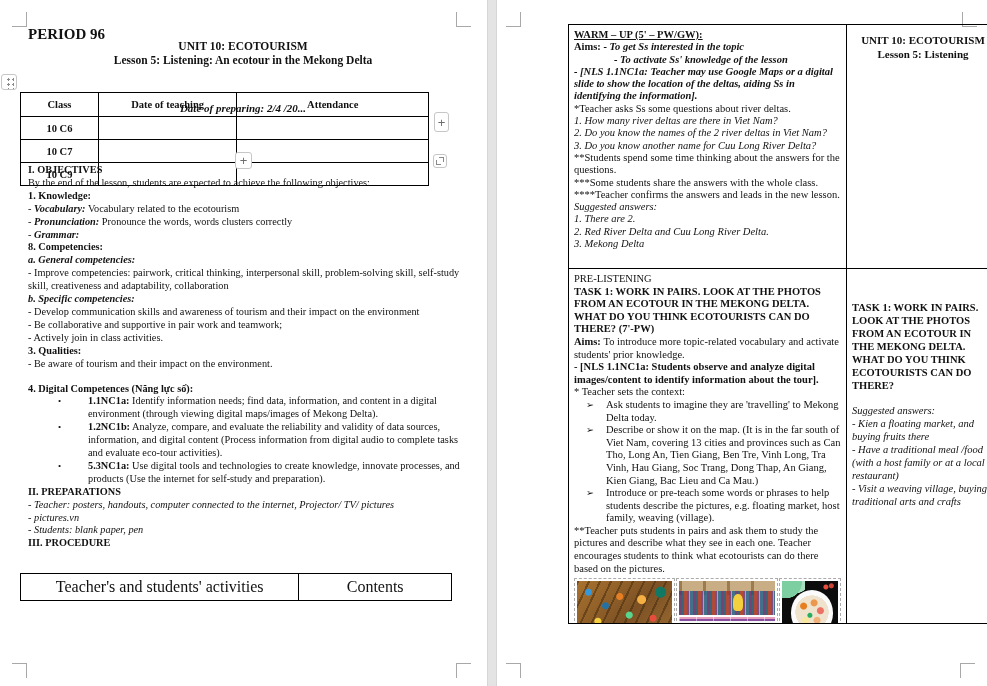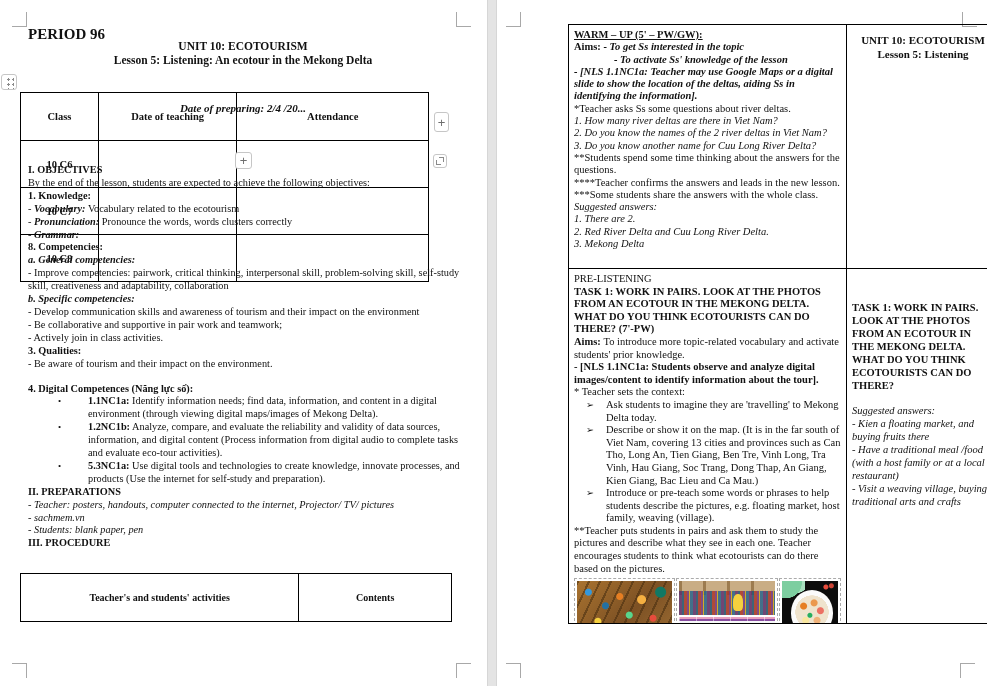--- a/index.html
+++ b/index.html
@@ -24,27 +24,27 @@
   .para.ind1{padding-left:40px;}
   .para.b1{padding-left:60px;}
   .para.b1 .marker{position:absolute;left:30px;top:0;font-size:9px;}
   .para.arrow{padding-left:32px;}
   .para.arrow .marker{position:absolute;left:12px;top:0;font-size:9.5px;}
   
   #lp-period{position:absolute;left:28px;top:26px;font-weight:bold;font-size:15px;}
   #lp-titles{position:absolute;left:18px;top:40px;width:450px;text-align:center;font-weight:bold;font-size:11.5px;line-height:13.5px;}
   #lp-date{position:absolute;left:18px;top:79px;width:450px;text-align:center;font-weight:bold;font-style:italic;font-size:11px;margin-top:23px;}
   table.doc{border-collapse:collapse;}
-  table.doc td,table.doc th{border:1px solid #000;font-size:10.5px;padding:16px 2px;text-align:center;vertical-align:middle;}
+  table.doc td,table.doc th{border:1px solid #000;font-size:10.5px;padding:4px 2px;text-align:center;vertical-align:middle;}
   #class-table{position:absolute;left:20px;top:92px;width:409px;border:1.5px solid #000;}
   #class-table th{font-weight:bold;height:15px;}
   #class-table td{height:14px;font-weight:bold;}
   #lp-body{position:absolute;left:28px;top:164px;width:436px;font-size:10.3px;line-height:12.9px;}
   #procedure-table{position:absolute;left:20px;top:573px;width:432px;border:1.5px solid #000;}
-  #procedure-table th{font-weight:bold;height:15px;font-size:10px;}
+  #procedure-table th{font-weight:normal;height:15px;font-size:16px;}
   
   #rp-table{position:absolute;left:26px;top:24px;width:432px;height:600px;border:1.5px solid #000;box-sizing:border-box;display:grid;grid-template-columns:277px 1fr;grid-template-rows:243px 1fr;margin-left:45px;}
   .rp-cell{box-sizing:border-box;padding:4px 5px;font-size:10.5px;overflow:hidden;}
   #cell-warmup{line-height:12.3px;}
   #cell-unit{border-left:1px solid #000;text-align:center;font-weight:bold;font-size:11px;line-height:14px;padding-top:8px;}
   #cell-knowledge{border-top:1px solid #000;line-height:12.6px;}
   #cell-task{border-left:1px solid #000;border-top:1px solid #000;padding-top:32px;line-height:13px;}
   
   #photo-row{display:flex;gap:1px;margin-top:3px;}
   .ph{border:1px dashed #ababab;padding:2px;box-sizing:border-box;height:68px;background:#fff;}
@@ -162,21 +162,21 @@
       <div class="para"><span>- Actively join in class activities.</span></div>
       <div class="para"><span class="s-b">3. Qualities:</span></div>
       <div class="para"><span>- Be aware of tourism and their impact on the environment.</span></div>
       <div class="para blank"><span>&nbsp;</span></div>
       <div class="para"><span class="s-b">4. Digital Competences (Năng lực số):</span></div>
       <div class="para b1"><span class="marker">•</span><span class="s-b">1.1NC1a:</span><span> Identify information needs; find data, information, and content in a digital environment (through viewing digital maps/images of Mekong Delta).</span></div>
       <div class="para b1"><span class="marker">•</span><span class="s-b">1.2NC1b:</span><span> Analyze, compare, and evaluate the reliability and validity of data sources, information, and digital content (Process information from digital audio to complete tasks and evaluate eco-tour activities).</span></div>
       <div class="para b1"><span class="marker">•</span><span class="s-b">5.3NC1a:</span><span> Use digital tools and technologies to create knowledge, innovate processes, and products (Use the internet for self-study and preparation).</span></div>
       <div class="para"><span class="s-b">II. PREPARATIONS</span></div>
       <div class="para"><span class="s-i">- Teacher: posters, handouts, computer connected to the internet, Projector/ TV/ pictures</span></div>
-      <div class="para"><span class="s-i">- sachmem.vn</span></div>
+      <div class="para"><span class="s-i">- pictures.vn</span></div>
       <div class="para"><span class="s-i">- Students: blank paper, pen</span></div>
       <div class="para"><span class="s-b">III. PROCEDURE</span></div>
     </div>
 
   <table class="doc" id="procedure-table">
     <colgroup>
         <col style="width:279px">
         <col style="width:153px">
       </colgroup>
     <tbody>
@@ -200,22 +200,22 @@
     <div class="rp-cell" id="cell-warmup">
         <div class="para"><span class="s-bu">WARM – UP (5' – PW/GW):</span></div>
         <div class="para"><span class="s-b">Aims: </span><span class="s-bi">- To get Ss interested in the topic</span></div>
         <div class="para ind1"><span class="s-bi">- To activate Ss' knowledge of the lesson</span></div>
         <div class="para"><span class="s-bi">- [NLS 1.1NC1a: Teacher may use Google Maps or a digital slide to show the location of the deltas, aiding Ss in identifying the information].</span></div>
         <div class="para"><span>*Teacher asks Ss some questions about river deltas.</span></div>
         <div class="para"><span class="s-i">1. How many river deltas are there in Viet Nam?</span></div>
         <div class="para"><span class="s-i">2. Do you know the names of the 2 river deltas in Viet Nam?</span></div>
         <div class="para"><span class="s-i">3. Do you know another name for Cuu Long River Delta?</span></div>
         <div class="para"><span>**Students spend some time thinking about the answers for the questions.</span></div>
+        <div class="para"><span>***Some students share the answers with the whole class.</span></div>
         <div class="para"><span>****Teacher confirms the answers and leads in the new lesson.</span></div>
-        <div class="para"><span>***Some students share the answers with the whole class.</span></div>
         <div class="para"><span class="s-i">Suggested answers:</span></div>
         <div class="para"><span class="s-i">1. There are 2.</span></div>
         <div class="para"><span class="s-i">2. Red River Delta and Cuu Long River Delta.</span></div>
         <div class="para"><span class="s-i">3. Mekong Delta</span></div>
       </div>
     <div class="rp-cell" id="cell-unit">
       <div>UNIT 10: ECOTOURISM</div>
       <div>Lesson 5: Listening</div>
     </div>
     <div class="rp-cell" id="cell-knowledge">

